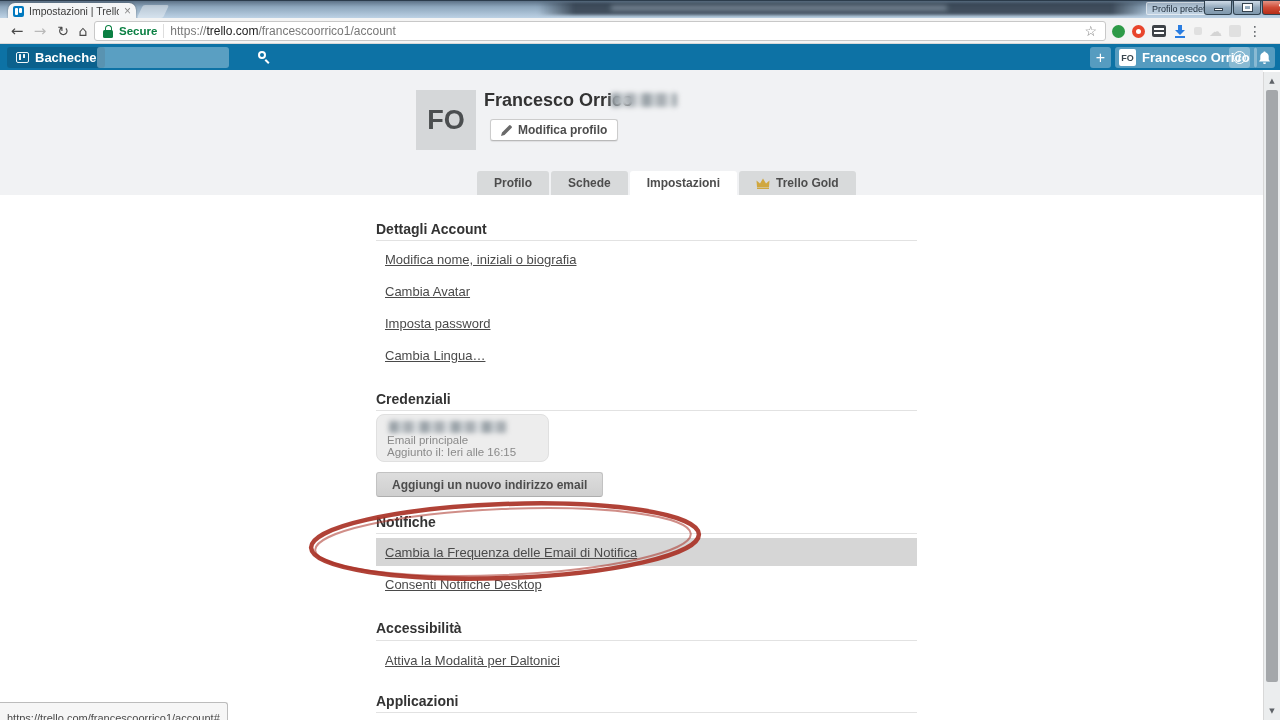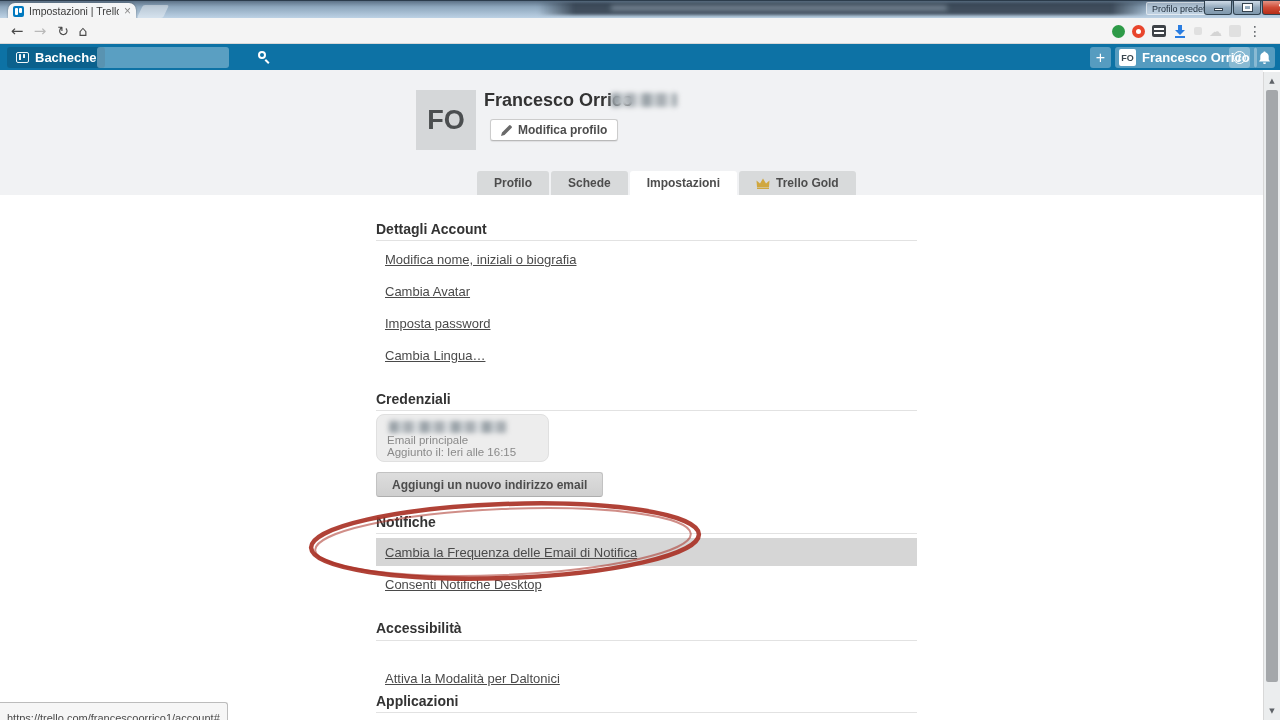--- a/index.html
+++ b/index.html
@@ -170,20 +170,30 @@
       </div>
   </div>
 </div>
 
 <div class="abs toolbar">
   <span class="navic" style="left:8px;width:18px;font-size:15px;color:#4a4a4a;">←</span>
   <span class="navic" style="left:31px;width:18px;font-size:15px;color:#b9b9b9;">→</span>
   <span class="navic" style="left:54px;width:18px;font-size:14px;color:#4a4a4a;">↻</span>
   <span class="navic" style="left:74px;width:18px;font-size:14px;color:#4a4a4a;">⌂</span>
 
+  <div class="abs omnibox">
+    <span class="padlock">
+        <span class="shackle"></span>
+        <span class="bodyp"></span>
+      </span>
+    <span class="secure-txt">Secure</span>
+    <span class="omni-div"></span>
+    <span class="url"><span>https://</span><b>trello.com</b><span>/francescoorrico1/account</span></span>
+    <span class="star-ic">☆</span>
+  </div>
 
   <div class="abs ext-row">
     <span class="ext-green"></span>
     <span class="ext-red"></span>
     <span class="ext-dark"></span>
     <svg class="dl-ic" viewBox="0 0 14 14">
       <path d="M5 1h4v5h3L7 11 2 6h3z" fill="#2a7de1"></path>
         <rect x="2" y="12" width="10" height="2" fill="#2a7de1"></rect>
     </svg>
     <span class="ext-gray faded" style="width:8px;height:8px;"></span>
@@ -274,21 +284,21 @@
 
 <div class="abs sec-title" style="left:376px;top:514px;">Notifiche</div>
 <div class="abs divider" style="top:533px;"></div>
 <div class="abs hl-row">
   <a class="tlink">Cambia la Frequenza delle Email di Notifica</a>
 </div>
 <a class="abs tlink" style="left:385px;top:577px;">Consenti Notifiche Desktop</a>
 
 <div class="abs sec-title" style="left:376px;top:620px;">Accessibilità</div>
 <div class="abs divider" style="top:640px;"></div>
-<a class="abs tlink" style="left:385px;top:671px;text-align:center;">Attiva la Modalità per Daltonici</a>
+<a class="abs tlink" style="left:385px;top:653px;text-align:center;">Attiva la Modalità per Daltonici</a>
 
 <div class="abs sec-title" style="left:376px;top:693px;">Applicazioni</div>
 <div class="abs divider" style="top:712px;"></div>
 
 <svg class="abs annotation" viewBox="0 0 410 96">
   <ellipse cx="205" cy="47" rx="194" ry="37" fill="none" stroke-width="4.5" opacity="0.92" transform="rotate(-2 205 47)" stroke="#a93226"></ellipse>
   <ellipse cx="203" cy="48" rx="188" ry="33" fill="none" stroke-width="2" opacity="0.55" transform="rotate(-2.5 203 48)" stroke="#a93226"></ellipse>
 </svg>
 
 <div class="abs scrollbar">

